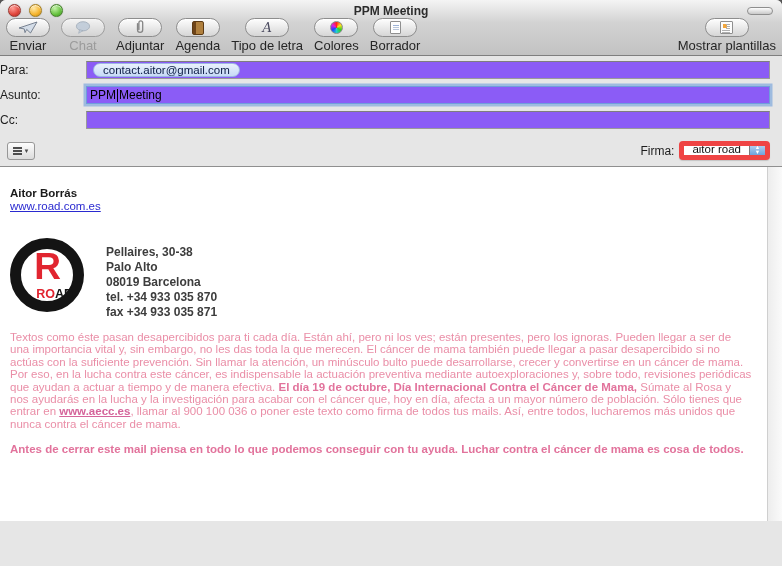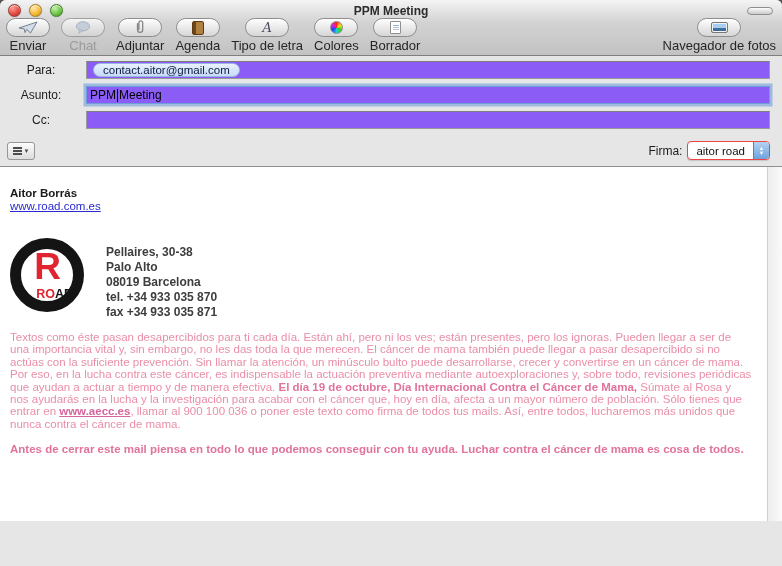--- a/index.html
+++ b/index.html
@@ -60,21 +60,21 @@
   .i-template::before { content:""; position:absolute; left:2px; top:2px; width:4px; height:4px;
                 background:#f2a63c; }
   .i-template::after { content:""; position:absolute; right:2px; top:2px; width:4px; height:1px;
                 background:#b0b0b0; box-shadow:0 2px 0 #b0b0b0, 0 4px 0 #b0b0b0, 0 6px 0 #b0b0b0,
                 -4px 6px 0 #b0b0b0, 0 8px 0 #b0b0b0, -4px 8px 0 #b0b0b0; }
 
   
   .fields { background:#e6e6e6; padding:5px 0 4px 0; }
   .frow { display:flex; align-items:center; margin:0 12px 7px 0; }
   .frow:last-child { margin-bottom:4px; }
-  .flabel { width:86px; text-align:center; font-size:12px; color:#1d1d1d; padding-right:4px;
+  .flabel { width:86px; text-align:left; font-size:12px; color:#1d1d1d; padding-right:4px;
             flex:none; }
   .finput { flex:1; height:18px; background:#8b5cf6; border:1px solid #9a9a9a;
             border-top-color:#7e7e7e; border-radius:0;
             display:flex; align-items:center; font-size:12px; padding:0 3px; }
   .finput.focused { border:1px solid #6f9ddc;
             box-shadow:0 0 0 2.5px rgba(120,165,220,.65); }
   .token { display:inline-block; padding:0 9px; height:14px; line-height:13px;
            border-radius:8px; font-size:11.5px; color:#0d1c45;
            background:linear-gradient(#e9f1fd,#c7daf7);
            border:1px solid #9db7e4; margin-left:3px; }
@@ -86,22 +86,22 @@
              border-bottom:1px solid #8f8f8f; }
   .hdr-action { position:absolute; left:7px; top:5px; width:28px; height:18px;
                 border:1px solid #979797; border-radius:3px;
                 background:linear-gradient(#fdfdfd,#dcdcdc);
                 display:flex; align-items:center; justify-content:center; gap:2px; }
   .bars { width:9px; height:2px; background:#4d4d4d;
           box-shadow:0 3px 0 #4d4d4d, 0 -3px 0 #4d4d4d; }
   .tri-down { font-size:6px; color:#4d4d4d; line-height:6px; }
   .firma-wrap { position:absolute; right:12px; top:4px; display:flex; align-items:center; }
   .firma-label { font-size:12px; color:#1d1d1d; margin-right:5px; }
-  .popup { display:flex; height:19px; border:1px solid #ef4444; border-radius:4px;
-           overflow:hidden; background:#fff; box-shadow:0 1px 1px rgba(0,0,0,.15); }
+  .popup { display:flex; height:19px; border:5px solid #ef4444; border-radius:4px;
+           overflow:hidden; background:#fff; box-shadow:0 1px 1px rgba(0,0,0,.15);align-items:flex-end; }
   .popup-text { font-size:11.5px; color:#111; padding:0 8px; display:flex; align-items:center; }
   .popup-step { width:16px; background:linear-gradient(#b4d2f2,#6ea3dd);
                 border-left:1px solid #7b7b7b; display:flex; flex-direction:column;
                 align-items:center; justify-content:center; color:#fff; }
   .popup-step span { font-size:5.5px; line-height:5px; }
 
   
   .msgbody { position:relative; height:354px; background:#fff;
              padding:20px 30px 0 10px; }
   .scrolltrack { position:absolute; top:0; right:0; bottom:0; width:15px;
@@ -200,23 +200,23 @@
         <div class="capsule">
           <div class="i-page"></div>
         </div>
         <div class="tb-label">Borrador</div>
       </div>
     </div>
 
     <div class="tb-group-right">
       <div class="tb-btn">
         <div class="capsule">
-          <div class="i-photo"></div>
-        </div>
-        <div class="tb-label">Navegador de fotos</div>
+          <div class="i-template"></div>
+        </div>
+        <div class="tb-label">Mostrar plantillas</div>
       </div>
     </div>
   </div>
 
   <div class="fields">
     <div class="frow">
       <div class="flabel">Para:</div>
       <div class="finput">
         <span class="token">contact.aitor@gmail.com</span>
       </div>

